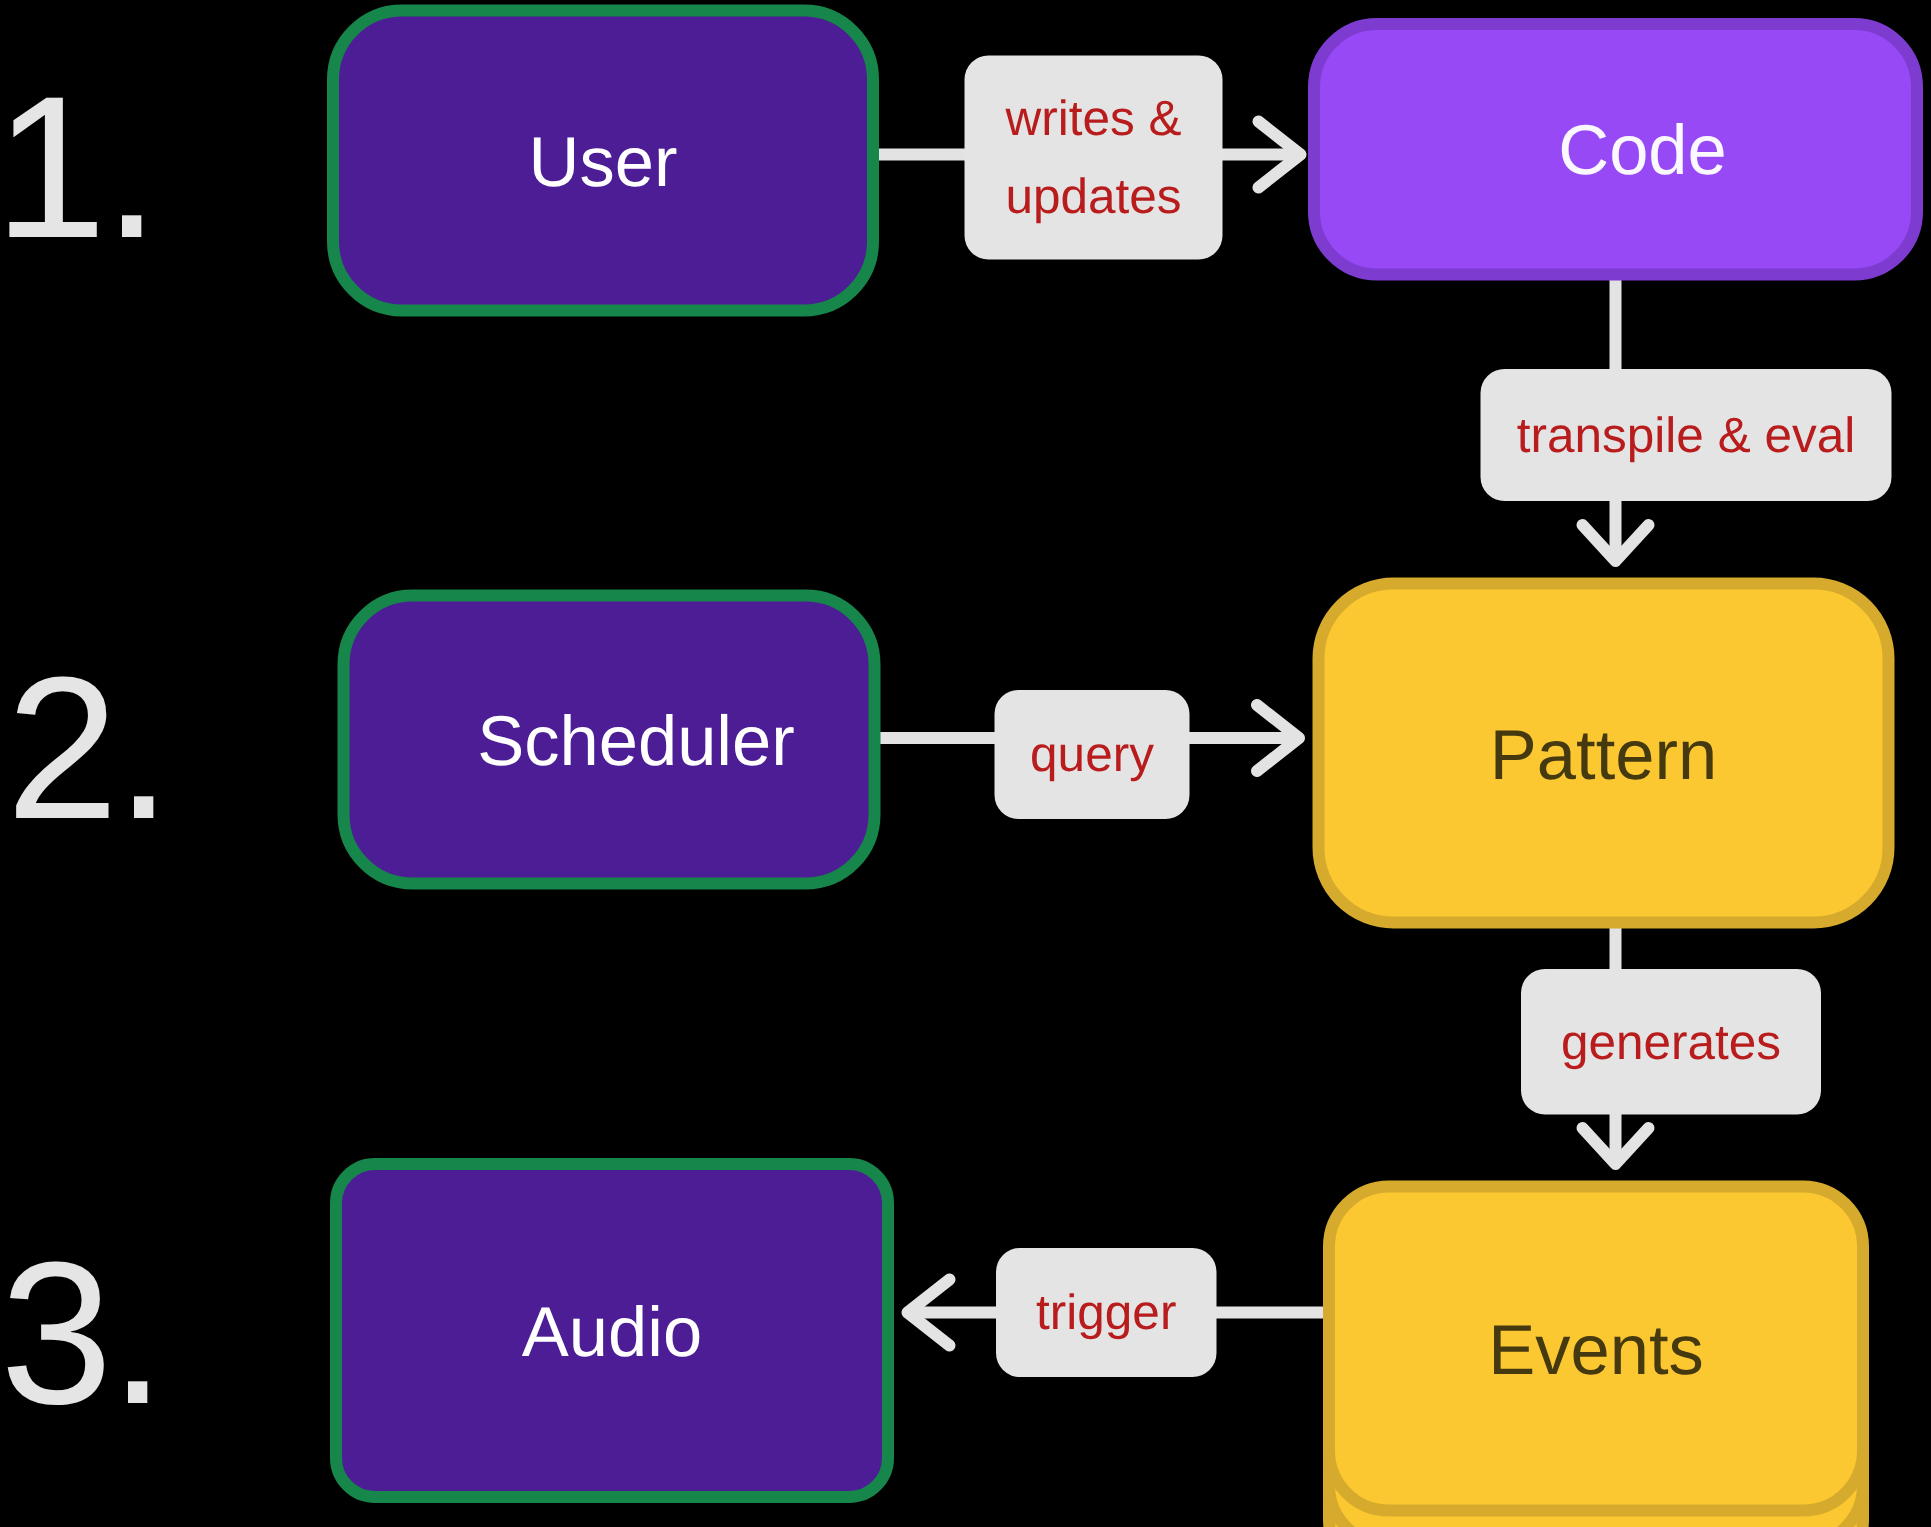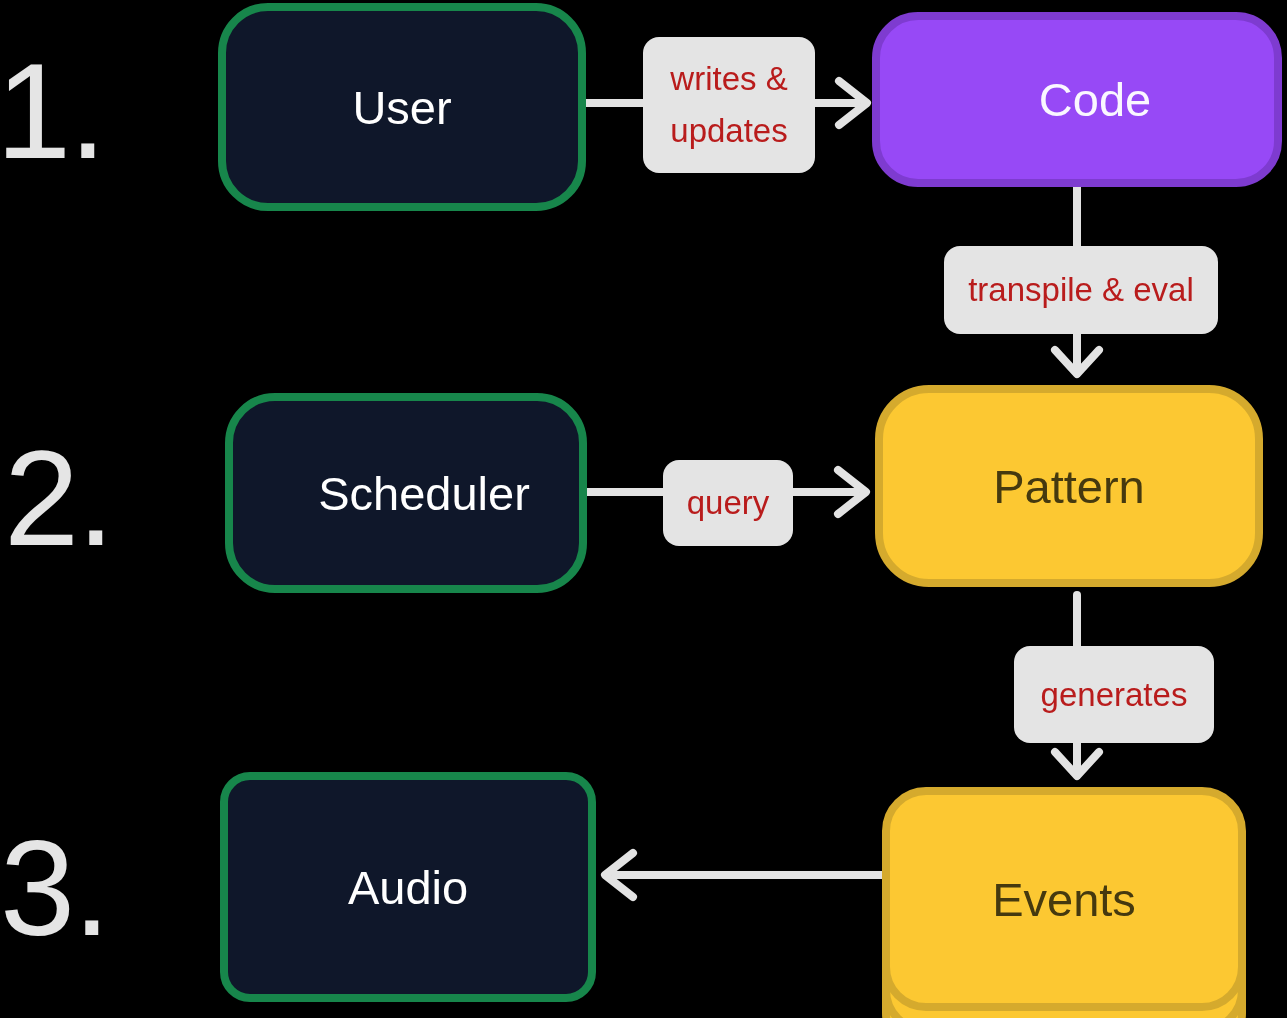--- a/index.html
+++ b/index.html
@@ -51,28 +51,28 @@
     z-index: 2;
     box-sizing: border-box;
     display: flex;
     align-items: center;
     justify-content: center;
     font-size: 47px;
     font-weight: 400;
     border-radius: 50px;
     border: 8px solid;
   }
-  .node.green  { background: #0f172a; border-color: #17864B; color: #FFFFFF; text-align: center; }
+  .node.green  { background: #4c1d95; border-color: #17864B; color: #FFFFFF; text-align: center; }
   .node.purple { background: #9749F6; border-color: #7E3BD0; color: #FAF7FF; padding-left: 36px; }
   .node.yellow { background: #FCC832; border-color: #D5AA2D; color: #45390F; }
 
   #node-user      { left: 218px; top: 3px;   width: 368px; height: 208px; }
   #node-code      { left: 872px; top: 12px;  width: 410px; height: 175px; border-radius: 46px; }
   #node-scheduler { left: 225px; top: 393px; width: 362px; height: 200px; padding-left: 36px; }
-  #node-pattern   { left: 875px; top: 385px; width: 388px; height: 202px; border-radius: 54px; }
+  #node-pattern   { left: 875px; top: 385px; width: 388px; height: 234px; border-radius: 54px; }
   #node-audio     { left: 220px; top: 772px; width: 376px; height: 230px; border-radius: 30px; }
 
   
   #events-stack {
     position: absolute;
     left: 882px;
     top: 787px;
     width: 364px;
     height: 224px;
     z-index: 2;
@@ -107,21 +107,21 @@
     font-weight: 400;
     font-size: 33px;
     line-height: 52px;
     display: flex;
     flex-direction: column;
     align-items: center;
     justify-content: center;
     text-align: center;
   }
   #elabel-writes    { left: 643px; top: 37px;  width: 172px; height: 136px; }
-  #elabel-transpile { left: 944px; top: 246px; width: 274px; height: 88px; }
+  #elabel-transpile { left: 987px; top: 246px; width: 274px; height: 88px; }
   #elabel-query     { left: 663px; top: 460px; width: 130px; height: 86px; }
   #elabel-generates { left: 978px; top: 646px; width: 200px; height: 97px; margin-left: 36px; }
   #elabel-trigger   { left: 664px; top: 832px; width: 147px; height: 86px; }
 </style>
 </head>
 <body>
 
 <div class="canvas">
 
   <svg class="arrows" width="1287" height="1018" viewBox="0 0 1287 1018">
@@ -184,14 +184,17 @@
   </div>
 
   <div class="elabel" id="elabel-query">
     <span>query</span>
   </div>
 
   <div class="elabel" id="elabel-generates">
     <span>generates</span>
   </div>
 
+  <div class="elabel" id="elabel-trigger">
+    <span>trigger</span>
+  </div>
 
 </div>
 
 </body></html>

